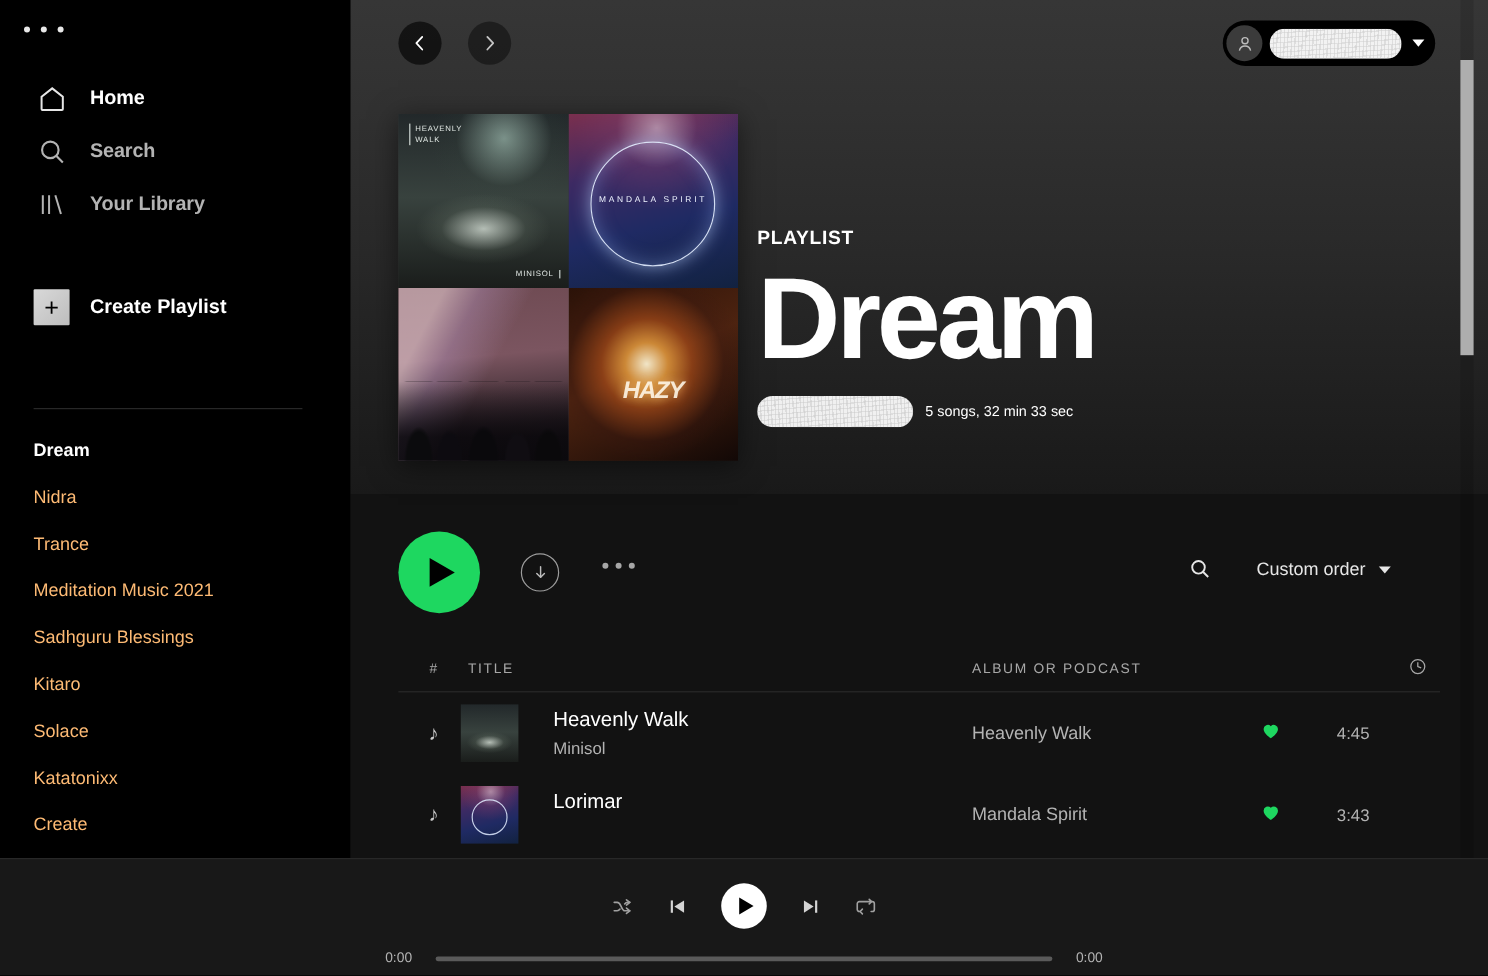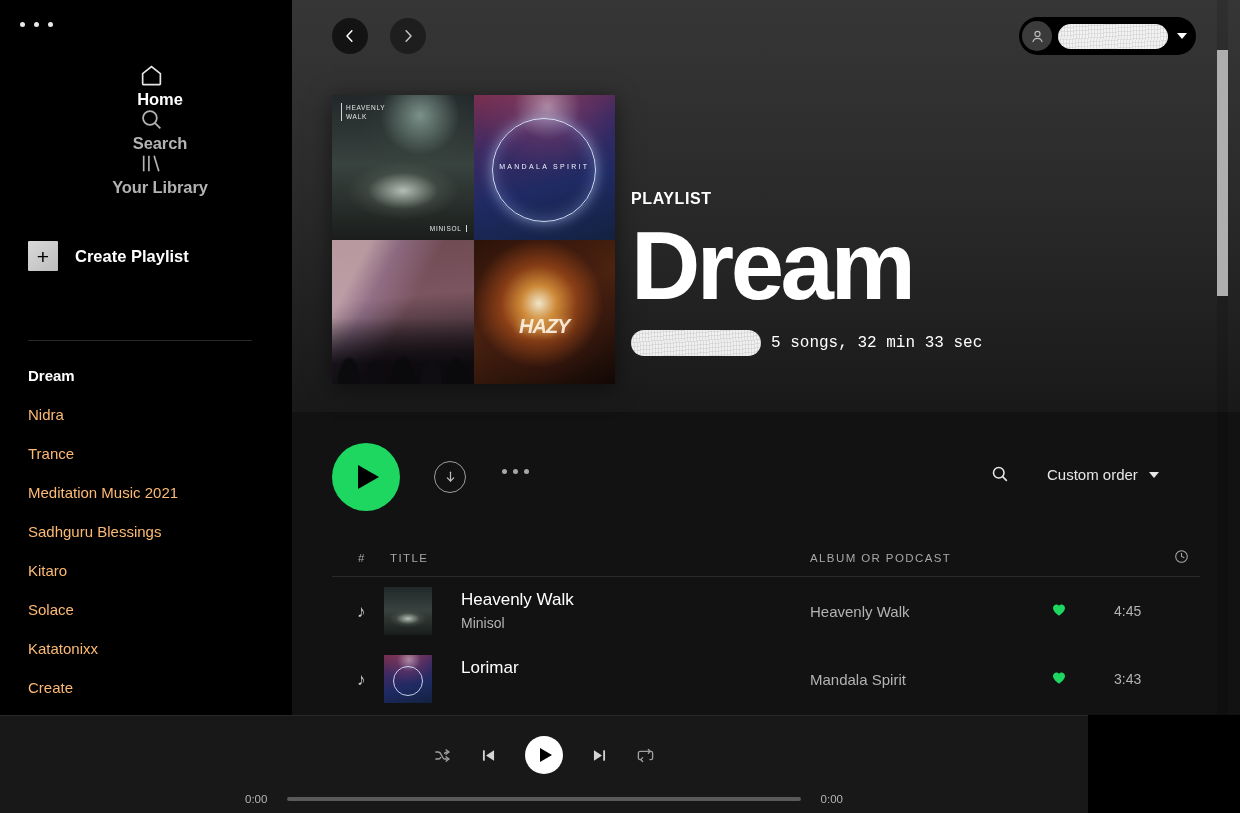--- a/index.html
+++ b/index.html
@@ -28,21 +28,20 @@
   }
   .win-dots i {
     display: block; width: 5px; height: 5px;
     border-radius: 50%; background: #e8e8e8;
   }
   .nav-main { position: absolute; left: 0; top: 60px; width: 292px; }
   .nav-item {
     display: flex; align-items: center;
     height: 44px; padding-left: 28px;
     cursor: pointer;
-    flex-direction: column;
   }
   .nav-item .nav-ic {
     width: 30px; height: 30px;
     display: flex; align-items: center; justify-content: center;
     margin-right: 17px; flex: 0 0 auto;
   }
   .nav-item .nav-lbl {
     font-size: 16.5px; font-weight: bold;
     color: #b3b3b3; letter-spacing: -0.1px;
   }
@@ -186,21 +185,21 @@
     letter-spacing: -3.5px; line-height: 1.08;
   }
   #meta-row { display: flex; align-items: center; margin-top: 12px; }
   .redact-owner {
     width: 130px; height: 26px; border-radius: 13px; background: #f0f0f0;
     background-image:
       repeating-linear-gradient(88deg, rgba(200,200,200,.5) 0 1px, rgba(255,255,255,0) 1px 3px),
       repeating-linear-gradient(-5deg, rgba(185,185,185,.33) 0 1px, rgba(255,255,255,0) 1px 4px);
     margin-right: 10px; flex: 0 0 auto;
   }
-  #meta-txt { font-size: 16px; color: #fff; font-family: Liberation Mono, monospace; }
+  #meta-txt { font-size: 12px; color: #fff; }
 
   
   #actions {
     position: absolute; left: 0; top: 412px; width: 948px; height: 118px;
     background: #121212; z-index: 3;
   }
   #play-big {
     position: absolute; left: 40px; top: 31px;
     width: 68px; height: 68px; border-radius: 50%;
     background: #1ed760; cursor: pointer;
@@ -295,21 +294,21 @@
     position: absolute; right: 12px; top: 0; width: 11px; height: 715px;
     background: rgba(0,0,0,.12); z-index: 8;
   }
   #scroll-thumb {
     position: absolute; left: 0; top: 50px; width: 11px; height: 246px;
     background: #aeaeae; cursor: pointer;
   }
 
   
   #player {
-    position: absolute; left: 0; bottom: 0; width: 1088px; height: 98px;
+    position: absolute; left: 0; bottom: 0; width: 1240px; height: 98px;
     background: #181818; border-top: 1px solid #282828;
   }
   #pl-controls {
     position: absolute; left: 50%; transform: translateX(-50%);
     top: 20px; display: flex; align-items: center; gap: 27px;
   }
   .pctl { cursor: pointer; display: flex; align-items: center; justify-content: center; }
   #pl-play {
     width: 38px; height: 38px; border-radius: 50%; background: #fff;
     display: flex; align-items: center; justify-content: center; cursor: pointer;

